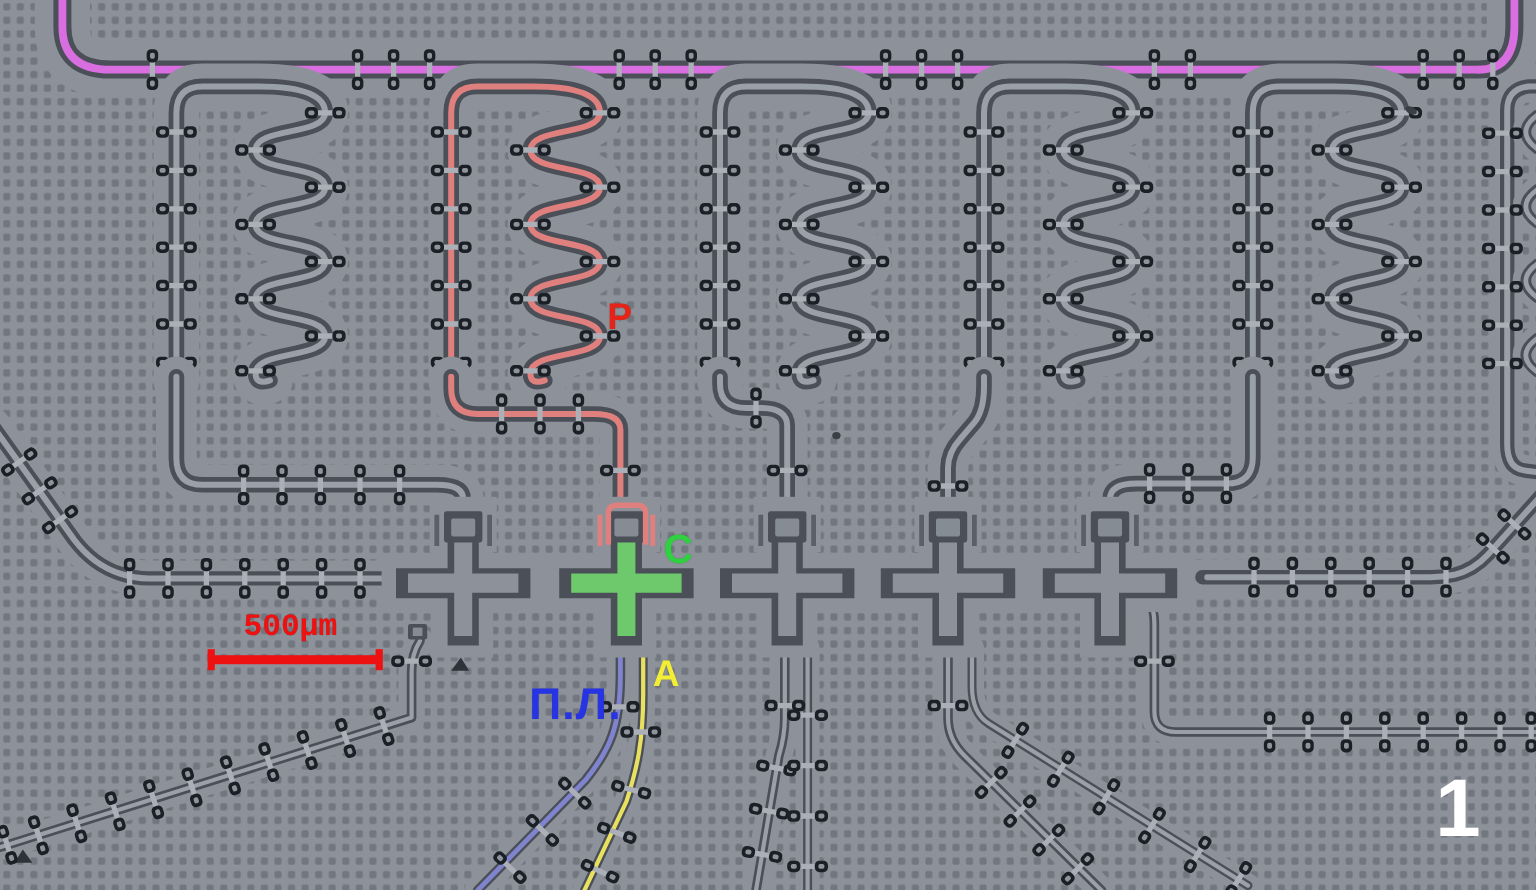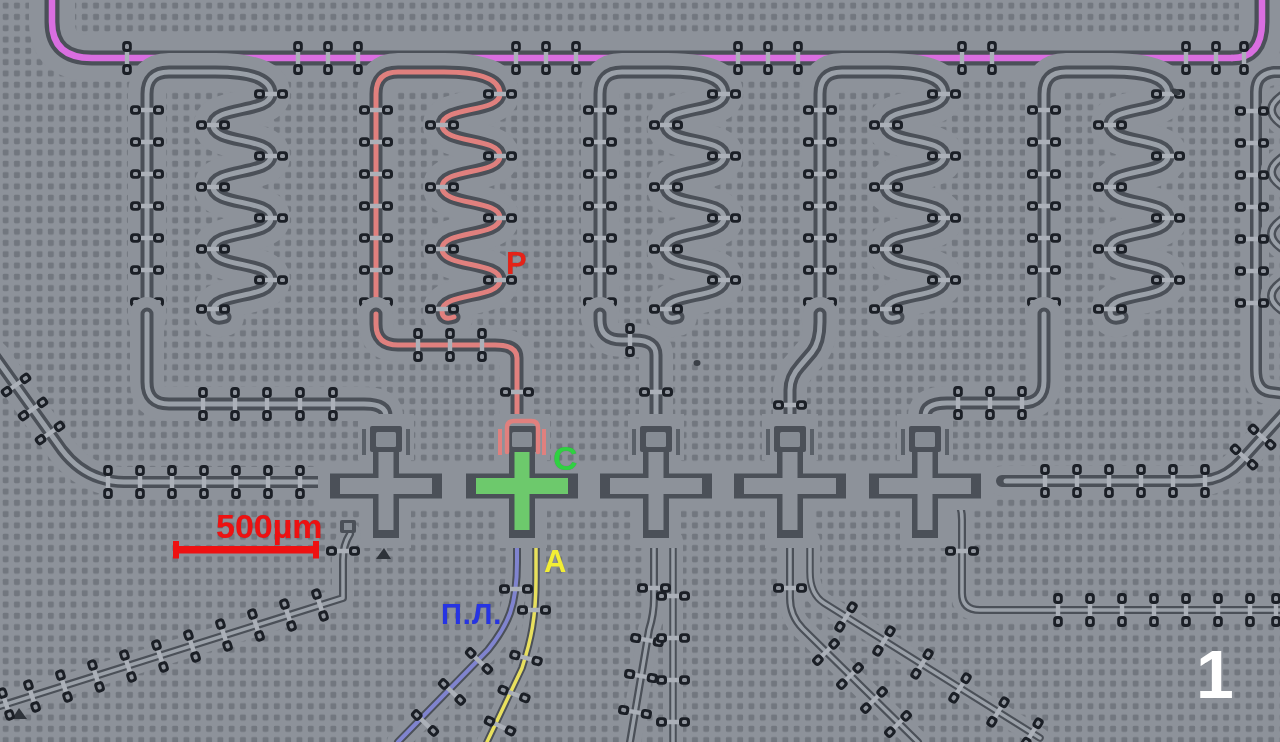--- a/index.html
+++ b/index.html
@@ -11,22 +11,22 @@
   .ctr{stroke:var(--cc,var(--trace));fill:none;stroke-linecap:round;stroke-linejoin:round;}
   .mag{stroke:var(--magenta);fill:none;stroke-linecap:round;}
   .blu{stroke:var(--blue);fill:none;stroke-linecap:round;}
   .yel{stroke:var(--yellow);fill:none;stroke-linecap:round;}
   .redln{stroke:var(--red);fill:none;stroke-linecap:round;}
   .anno{position:absolute;font-weight:bold;line-height:1;letter-spacing:1px;
         text-shadow:0 0 1px rgba(0,0,0,.25);}
   #lbl-p {left:506px;top:248px;font-size:31px;color:var(--label_red);}
   #lbl-c {left:553px;top:441px;font-size:34px;color:var(--label_green);}
   #lbl-a {left:544px;top:546px;font-size:31px;color:var(--label_yellow);}
-  #lbl-pl{left:441px;top:568px;font-size:29px;color:var(--label_blue);margin-top:32px;}
-  #scale-text{left:216px;top:509px;font-size:34px;color:var(--scalebar);letter-spacing:0;}
+  #lbl-pl{left:441px;top:568px;font-size:37px;color:var(--label_blue);}
+  #scale-text{left:203px;top:509px;font-size:26px;color:var(--scalebar);letter-spacing:0;font-family:Liberation Mono, monospace;}
   #fig-num{left:1196px;top:640px;font-size:68px;font-weight:600;color:var(--white);text-shadow:none;}
 </style>
 </head>
 <body>
 
 <div id="stage">
 <svg width="1280" height="742" viewBox="0 0 1280 742">
   <defs>
     <pattern id="dots" width="11.3" height="11.3" patternUnits="userSpaceOnUse">
       <rect x="2.7" y="2.7" width="5.9" height="5.9" rx="1.3" fill="var(--dots)"></rect>

